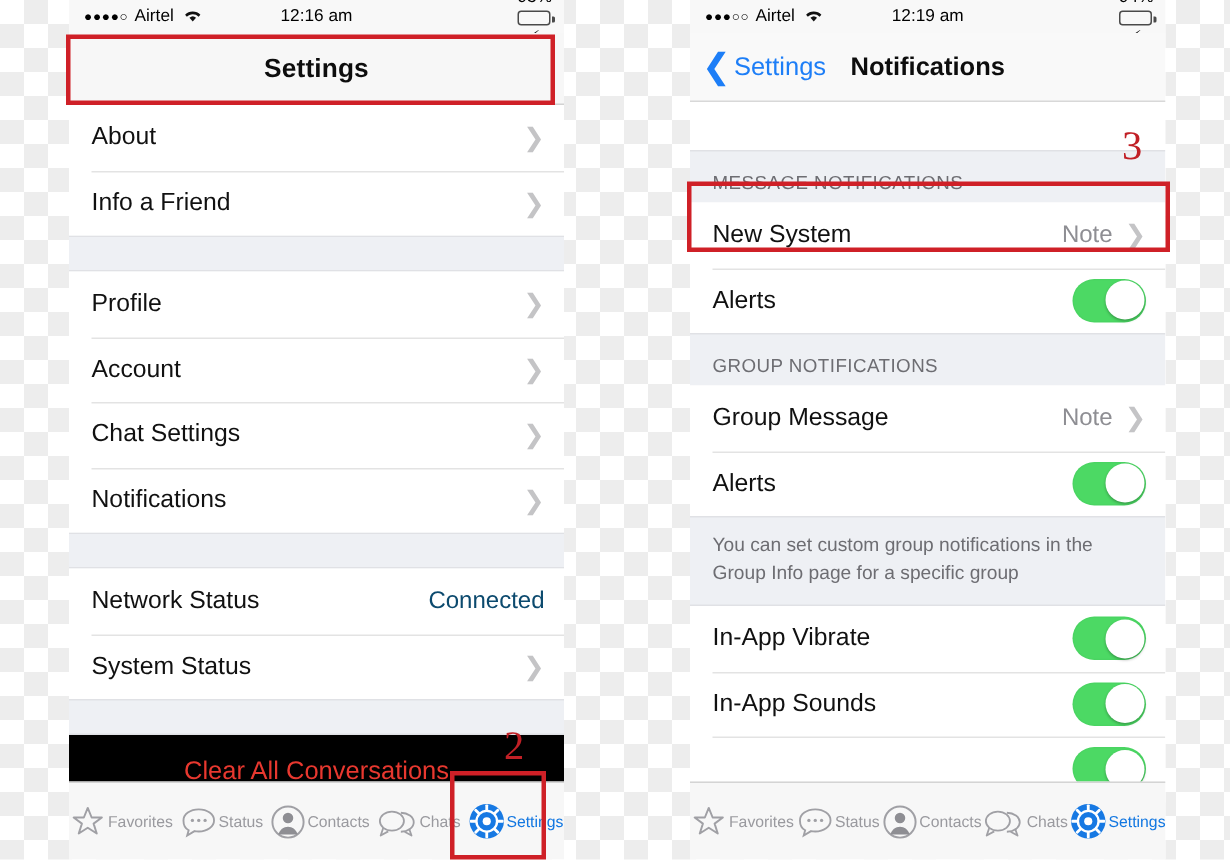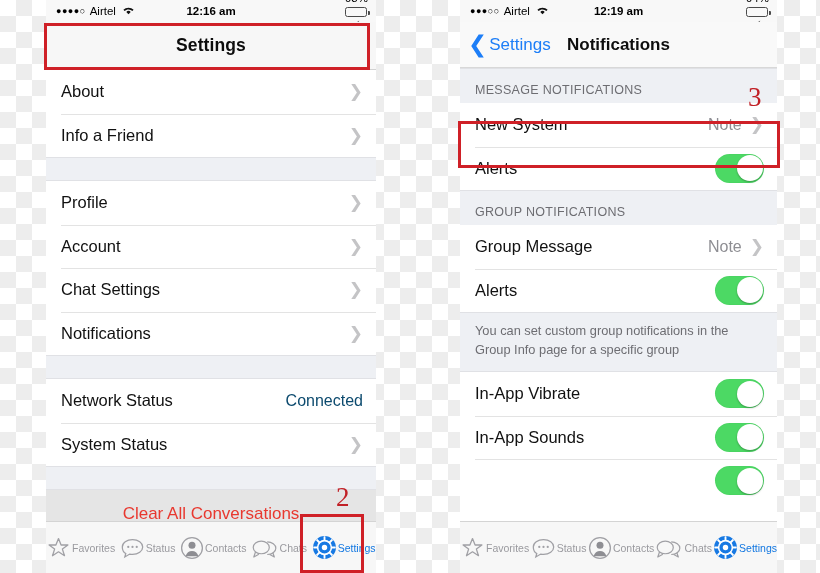--- a/index.html
+++ b/index.html
@@ -25,21 +25,21 @@
   .statusbar{
     height:22px;background:#f8f8f8;
     display:flex;align-items:center;
     font-size:11.5px;font-weight:bold;color:#000;
     position:relative;
   }
   .sb-left{position:absolute;left:10px;display:flex;align-items:center;gap:4px;}
   .sb-dots{letter-spacing:0.5px;font-size:9px;line-height:1;}
   .sb-carrier{font-size:11.5px;font-weight:normal;}
   .sb-wifi{display:inline-block;margin-left:2px;}
-  .sb-center{position:absolute;left:0;right:0;text-align:center;font-size:11.5px;font-weight:bold;}
+  .sb-center{position:absolute;left:0;right:0;text-align:center;font-size:11.5px;font-weight:normal;}
   .sb-right{position:absolute;right:8px;display:flex;align-items:center;gap:3px;font-size:11.5px;font-weight:normal;flex-direction:column;}
   .batt{
     position:relative;width:22px;height:10px;border:1px solid #4a4a4a;border-radius:2.5px;
     box-sizing:border-box;padding:1px;
   }
   .batt::after{content:"";position:absolute;right:-3.5px;top:3px;width:2px;height:4px;background:#4a4a4a;border-radius:0 1px 1px 0;}
   .batt .fill{height:100%;background:#4cd964;border-radius:1px;}
   .bolt{font-size:10px;color:#000;line-height:1;}
 
   
@@ -77,21 +77,21 @@
     border-top:1px solid #e0e1e5;position:relative;
   }
   .section-footer{
     background:#eef0f4;padding:9px 22px 12px 15px;
     font-size:12.8px;color:#6d6d72;line-height:1.45;
     border-top:1px solid #e0e1e5;border-bottom:1px solid #e0e1e5;
   }
 
   .danger-row{
     height:47px;display:flex;align-items:center;justify-content:center;
-    background:#e5e5e5;
+    background:#000000;
   }
   .danger-row .label{font-size:17px;color:#e8382f;}
 
   
   .toggle{
     width:49px;height:29px;border-radius:15px;background:#4cd964;
     position:relative;box-shadow:inset 0 0 0 1px rgba(0,0,0,.02);
   }
   .toggle .knob{
     position:absolute;top:1.5px;right:1.5px;width:26px;height:26px;border-radius:50%;
@@ -108,21 +108,21 @@
   .tab .ticon{height:24px;display:flex;align-items:flex-end;justify-content:center;}
   .tab .tlabel{font-size:10.5px;color:#9a9a9f;}
   .tab.active .tlabel{color:#1277e1;}
 
   
   .hl{position:absolute;border:3px solid #cf2027;box-sizing:border-box;pointer-events:none;z-index:20;}
   .anno-num{
     position:absolute;color:#c12026;font-size:27px;font-weight:normal;
     font-family:"Liberation Serif","DejaVu Serif",serif;z-index:21;
   }
-  .scroll-clip{overflow:hidden;}
+  .scroll-clip{overflow:hidden;margin-top:32px;}
 </style>
 </head>
 <body>
 
 <div class="phone" id="phone-left">
 
   <div class="statusbar">
     <div class="sb-left">
       <span class="sb-dots">●●●●○</span>
       <span class="sb-carrier">Airtel</span>

